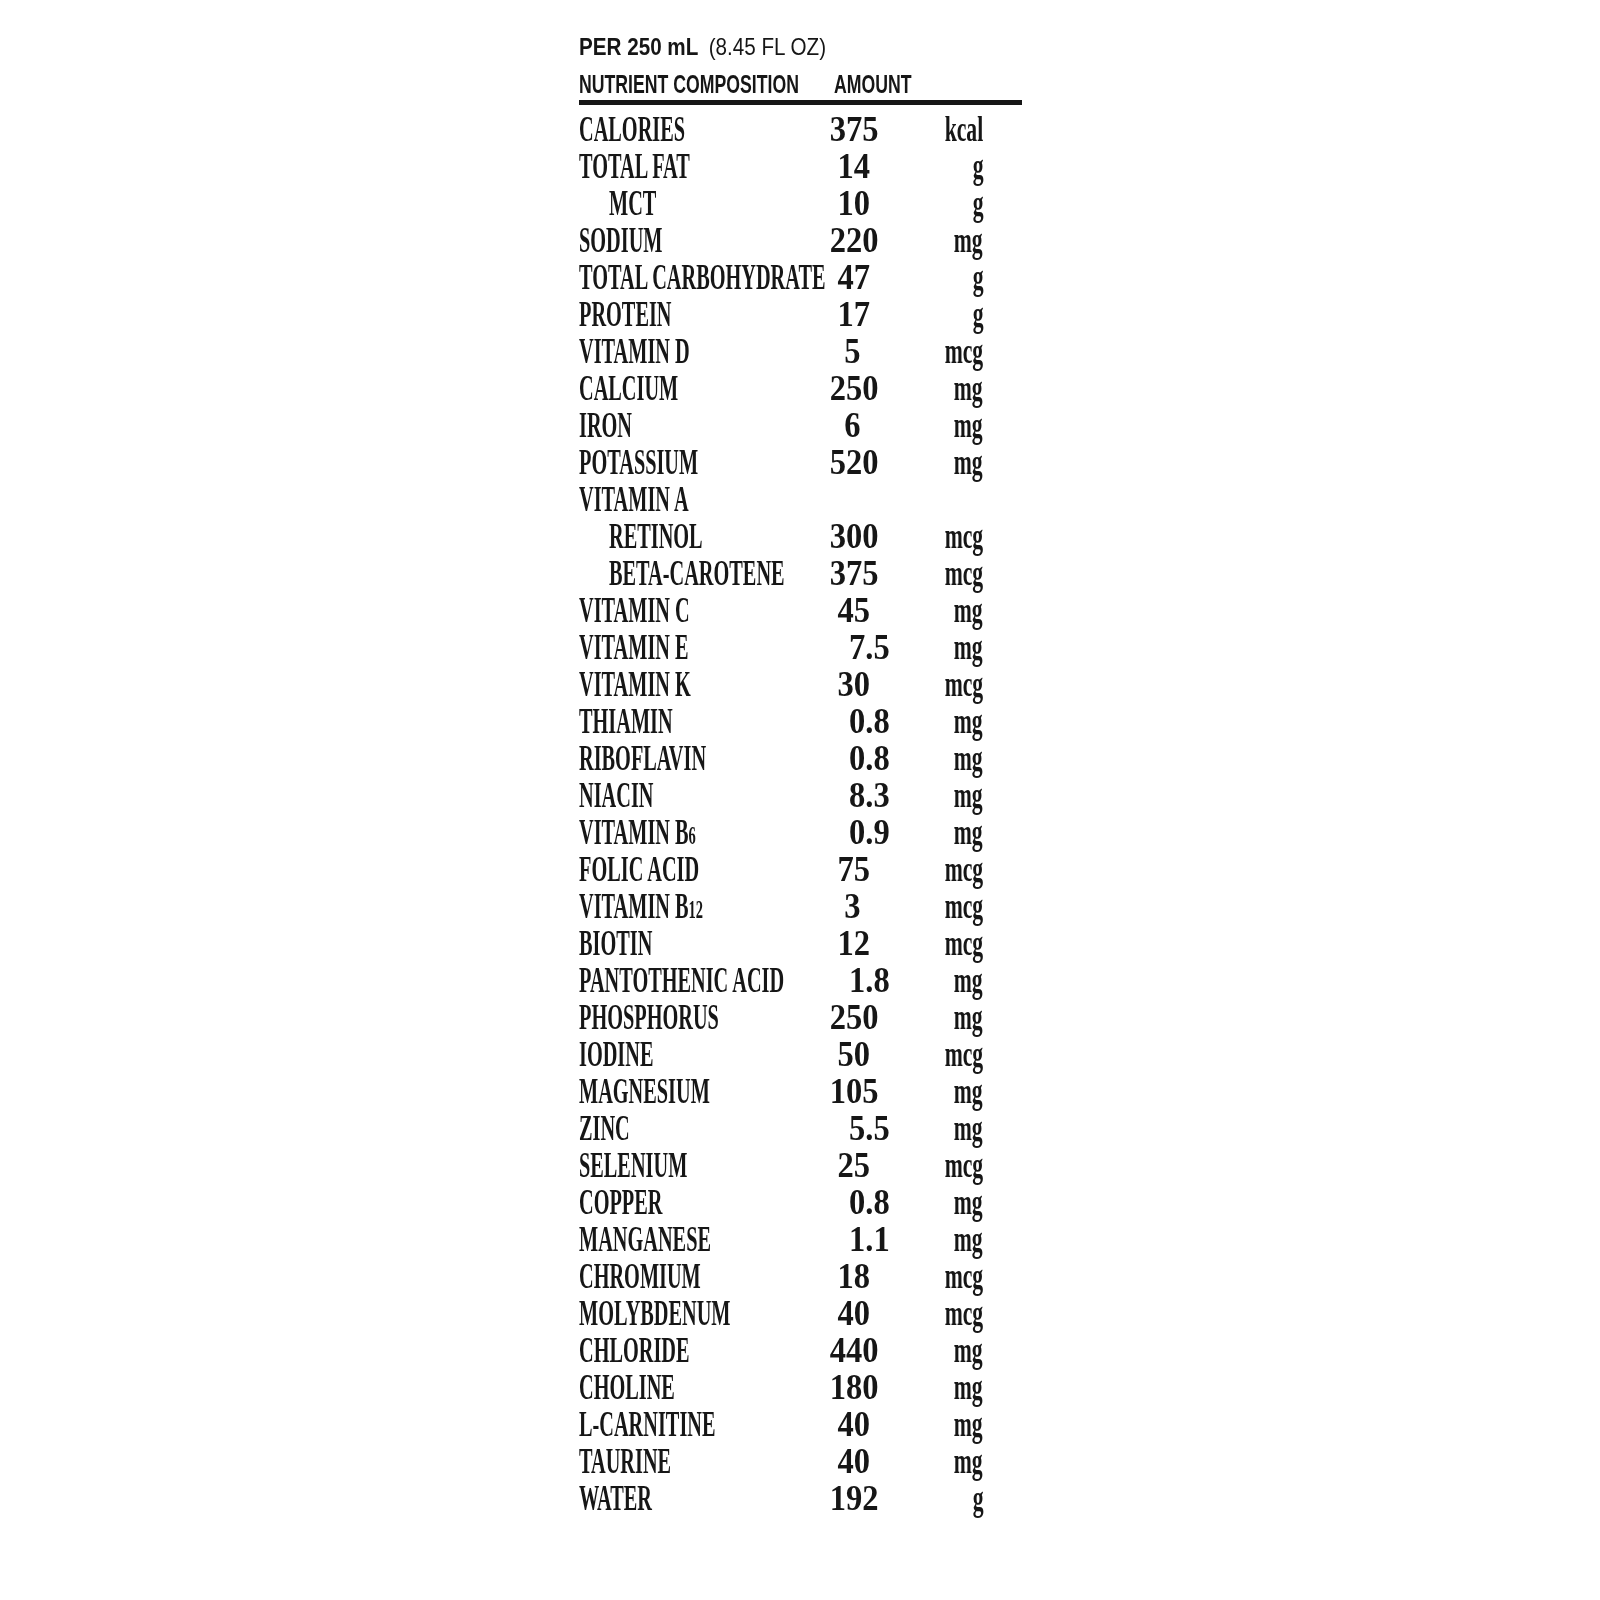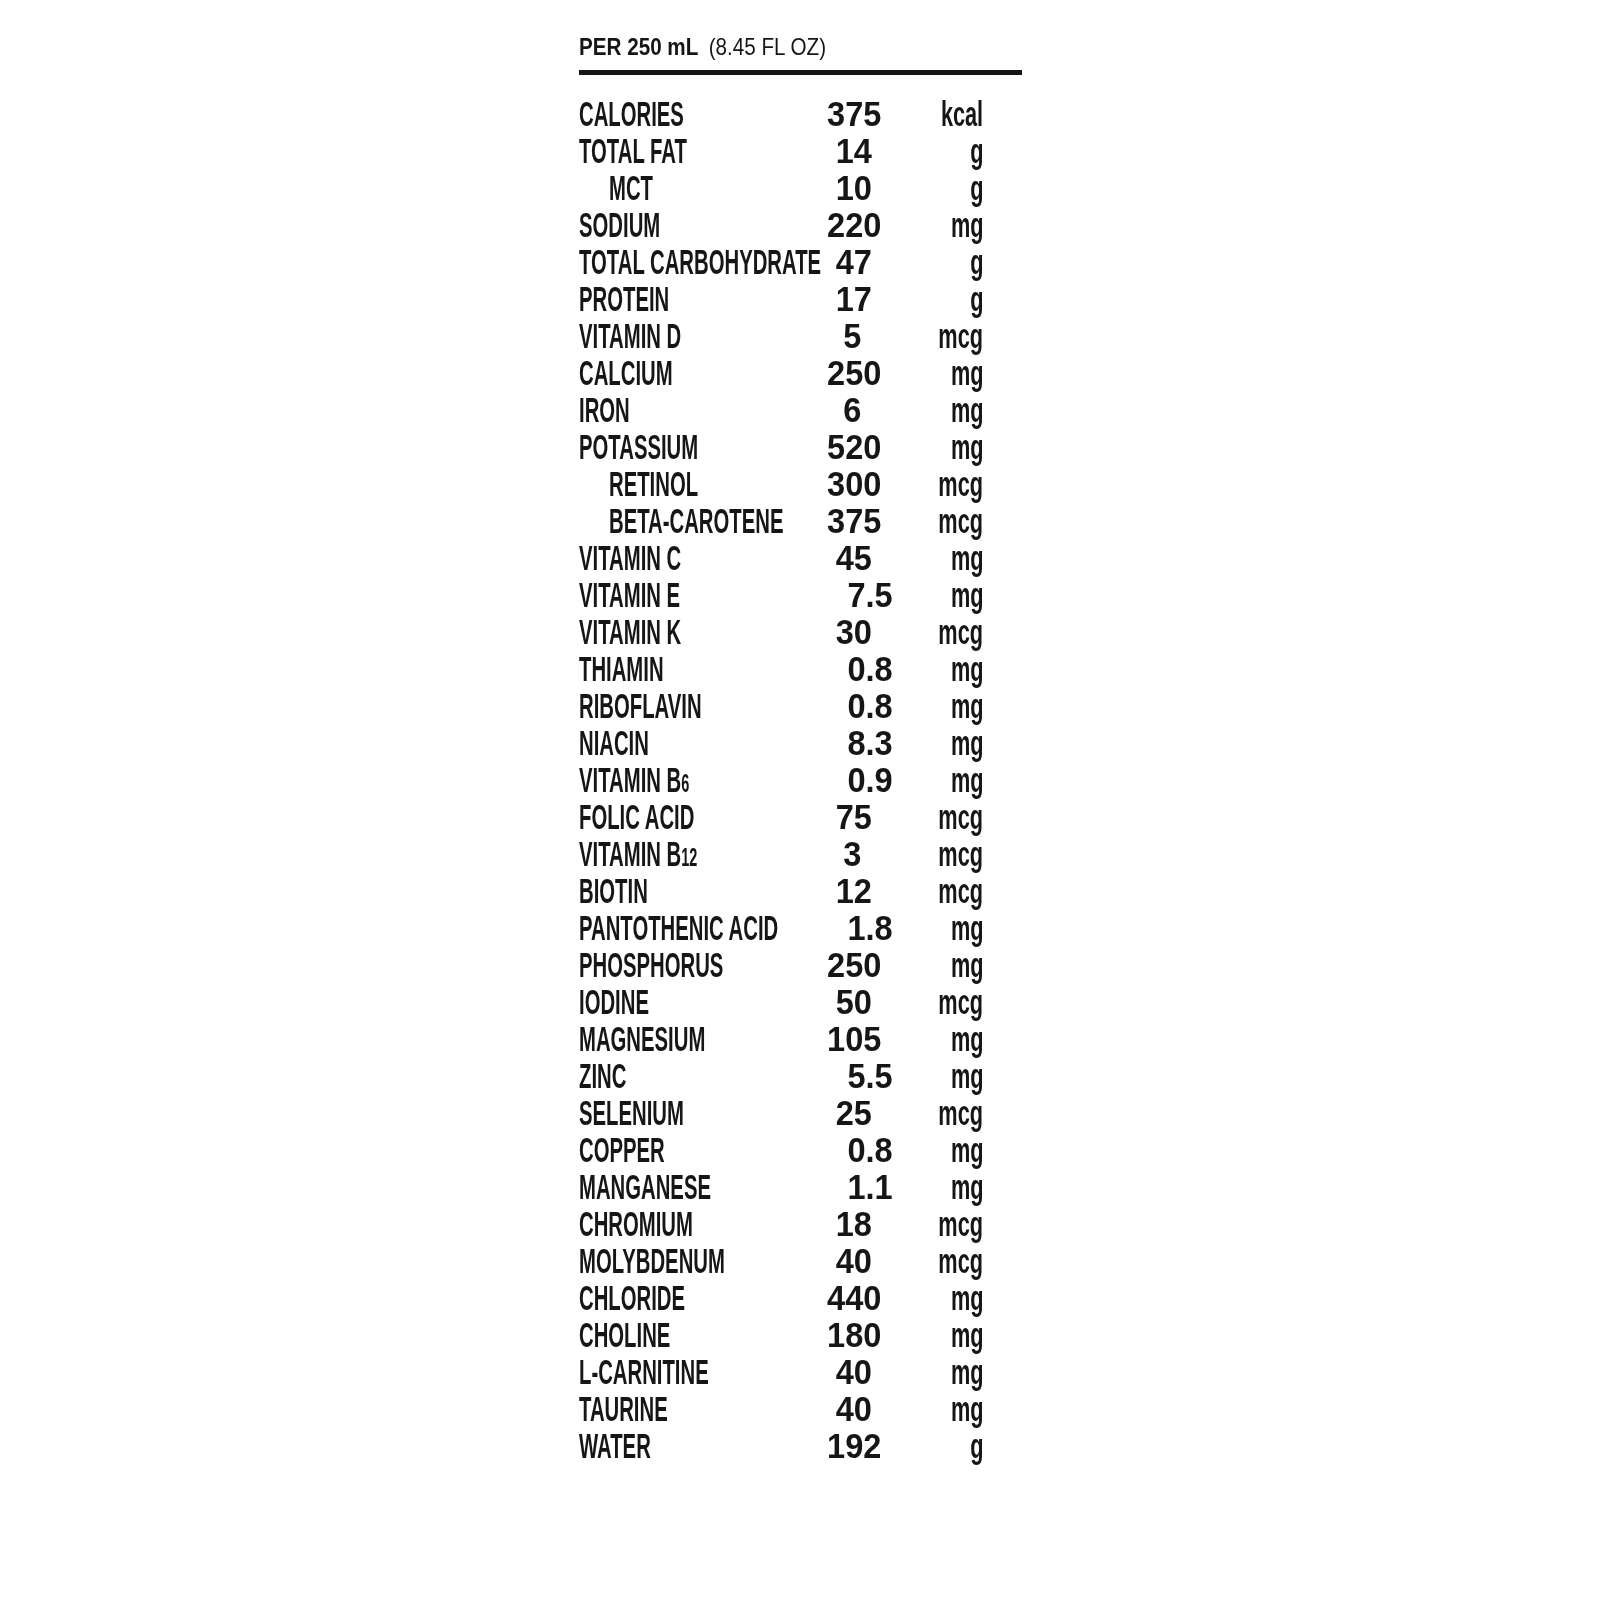--- a/index.html
+++ b/index.html
@@ -35,21 +35,21 @@
     margin-top:6px;
     height:24px; line-height:24px;
     font-size:26px; font-weight:bold;
     white-space:nowrap;
   }
   .colheads .cx { transform:scaleX(0.68); }
   .colheads .c2 { position:absolute; left:255px; top:0; }
 
   .rule { margin-top:4px; height:5px; background:#161616; }
 
-  .rows { margin-top:20px; }
+  .rows { margin-top:6px;font-family:Liberation Serif, serif; }
   .row {
     display:grid;
     grid-template-columns: minmax(0,1fr) 88px 87px;
     padding-right:39px;
     height:37px; line-height:37px;
     font-size:35px; font-weight:bold;
   }
   .cell { white-space:nowrap; overflow:visible; }
   .cell.label .cx { transform:scaleX(0.58); }
   .cell.label.indent { padding-left:30px; }
@@ -65,20 +65,24 @@
 
 <div class="panel">
 
 
   <div class="subtitle">
     <span class="cx">
       <span class="serv">PER 250 mL</span><span class="servnote">(8.45 FL OZ)</span>
     </span>
   </div>
 
+  <div class="colheads">
+    <span class="c1"><span class="cx">NUTRIENT COMPOSITION</span></span>
+    <span class="c2"><span class="cx">AMOUNT</span></span>
+  </div>
 
   <div class="rule"></div>
 
   <div class="rows">
       <div class="row">
     <span class="cell label"><span class="cx"><span class="lbl-text">CALORIES</span></span></span>
     <span class="cell amount"><span class="cx">375</span></span>
     <span class="cell unit"><span class="cx">kcal</span></span>
   </div>
       <div class="row">
@@ -120,20 +124,25 @@
     <span class="cell label"><span class="cx"><span class="lbl-text">IRON</span></span></span>
     <span class="cell amount"><span class="cx">6</span></span>
     <span class="cell unit"><span class="cx">mg</span></span>
   </div>
       <div class="row">
     <span class="cell label"><span class="cx"><span class="lbl-text">POTASSIUM</span></span></span>
     <span class="cell amount"><span class="cx">520</span></span>
     <span class="cell unit"><span class="cx">mg</span></span>
   </div>
       <div class="row">
+    <span class="cell label"><span class="cx"><span class="lbl-text">VITAMIN A</span></span></span>
+    <span class="cell amount"><span class="cx"></span></span>
+    <span class="cell unit"><span class="cx"></span></span>
+  </div>
+      <div class="row">
     <span class="cell label indent"><span class="cx"><span class="lbl-text">RETINOL</span></span></span>
     <span class="cell amount"><span class="cx">300</span></span>
     <span class="cell unit"><span class="cx">mcg</span></span>
   </div>
       <div class="row">
     <span class="cell label indent"><span class="cx"><span class="lbl-text">BETA-CAROTENE</span></span></span>
     <span class="cell amount"><span class="cx">375</span></span>
     <span class="cell unit"><span class="cx">mcg</span></span>
   </div>
       <div class="row">

